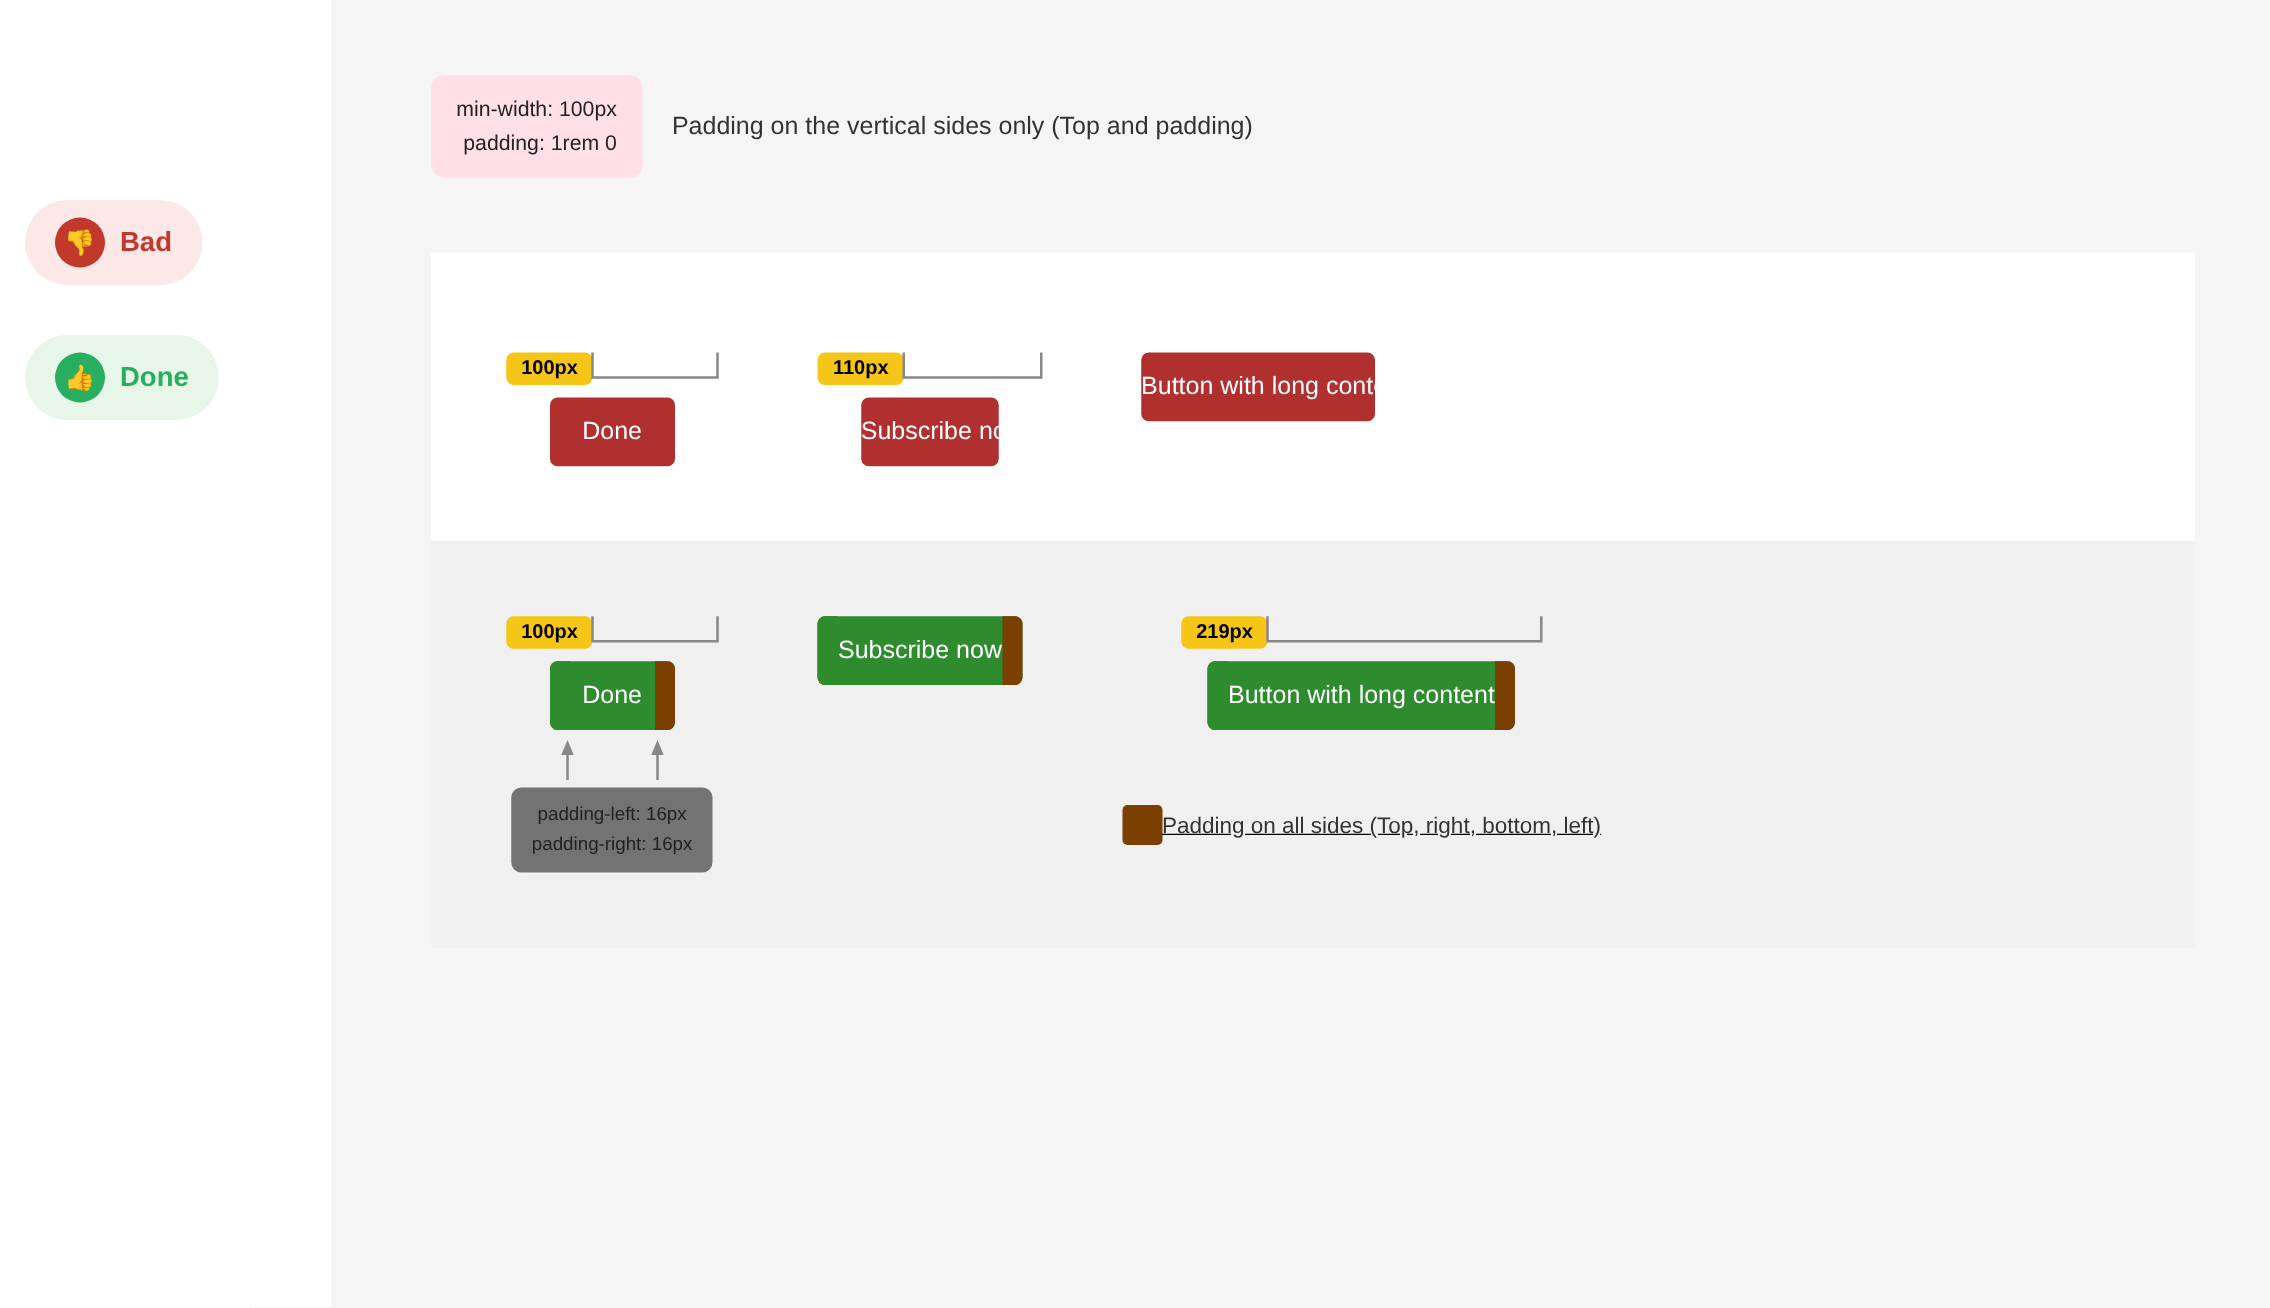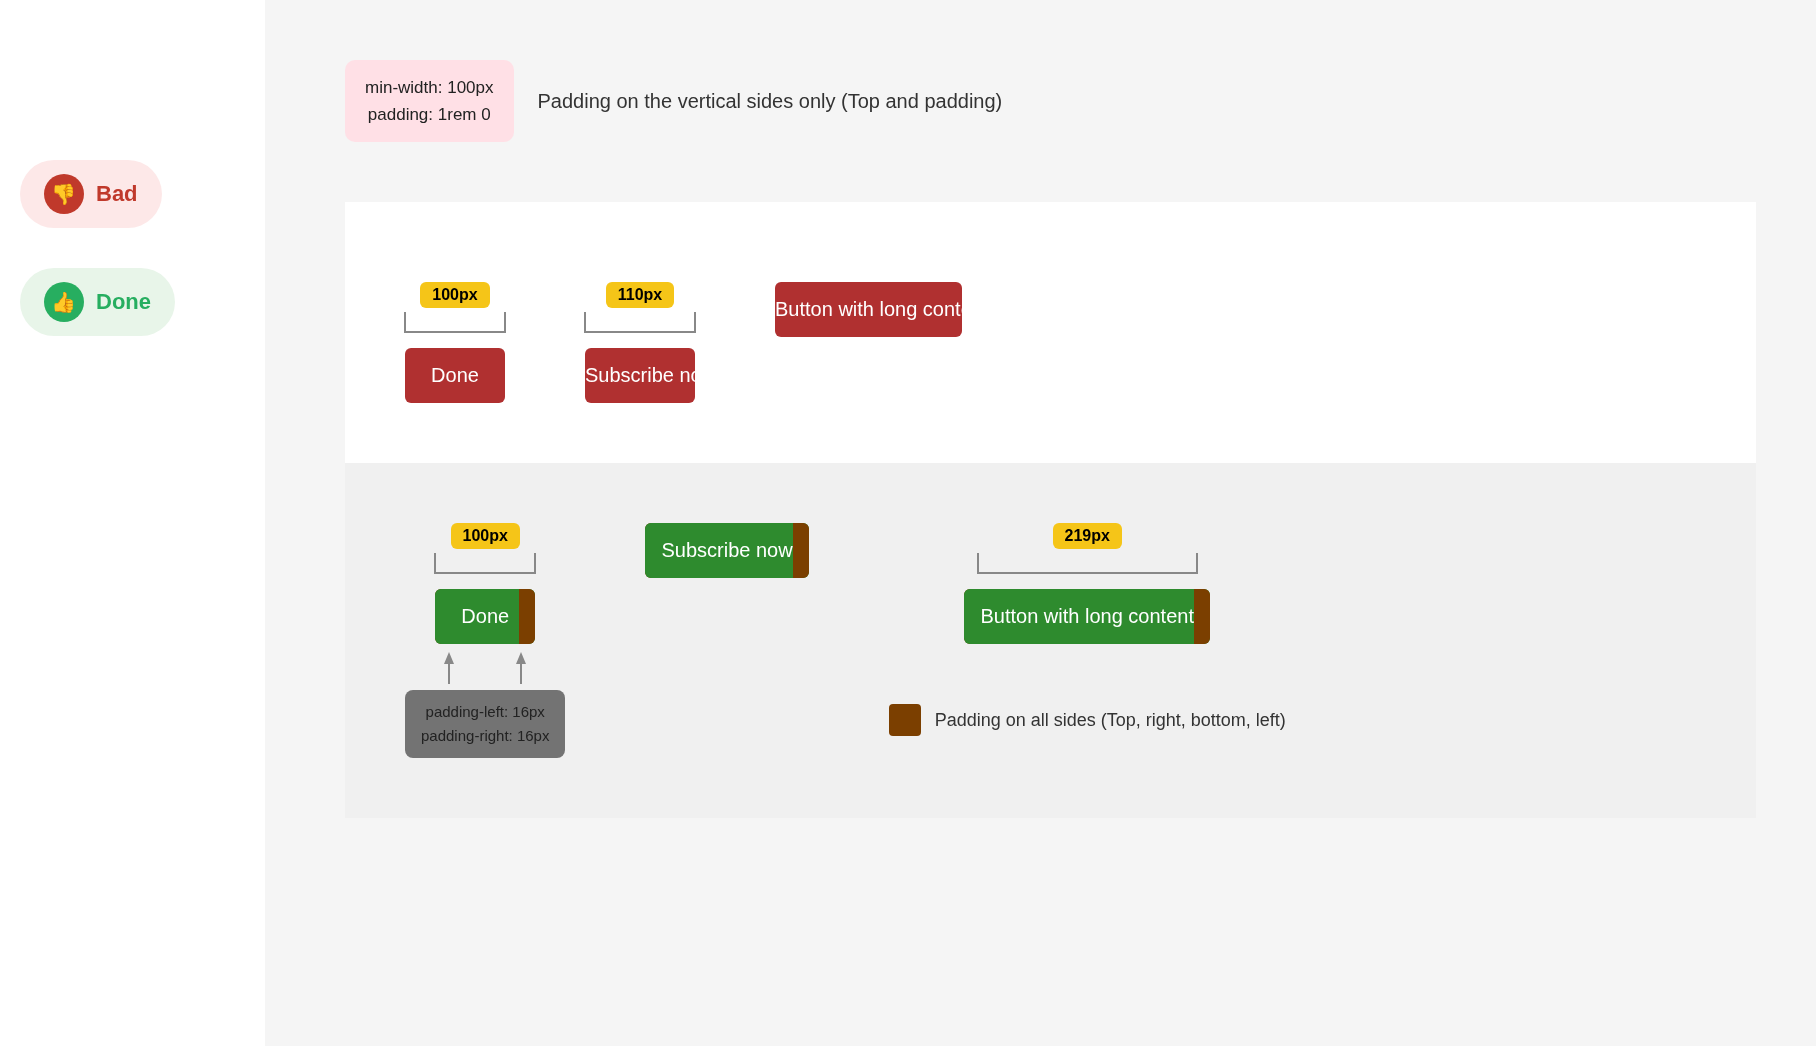--- a/index.html
+++ b/index.html
@@ -78,21 +78,21 @@
       gap: 24px;
       margin-bottom: 60px;
     }
 
     .code-box {
       background: #ffe0e6;
       border-radius: 10px;
       padding: 14px 20px;
       font-size: 17px;
       line-height: 1.6;
-      text-align: center;
+      text-align: right;
       color: #222;
       white-space: pre-line;
     }
 
     .description-text {
       font-size: 20px;
       color: #333;
     }
 
     
@@ -118,21 +118,21 @@
     
     .annotated-button {
       display: flex;
       flex-direction: column;
       align-items: center;
       position: relative;
     }
 
     .width-bracket {
       display: flex;
-      flex-direction: column;
+      flex-direction: row;
       align-items: center;
       margin-bottom: 6px;
     }
 
     .width-label {
       background: #f5c518;
       color: #000;
       font-weight: 700;
       font-size: 16px;
       padding: 4px 12px;
@@ -207,22 +207,22 @@
       text-align: center;
       color: #222;
       margin-top: 6px;
       white-space: pre-line;
     }
 
     
     .legend {
       display: flex;
       align-items: center;
-      gap: 14px;
       margin-top: 30px;
+      text-decoration: underline;
     }
 
     .legend-box {
       width: 32px;
       height: 32px;
       background: #7B3F00;
       border-radius: 4px;
       flex-shrink: 0;
     }
 

